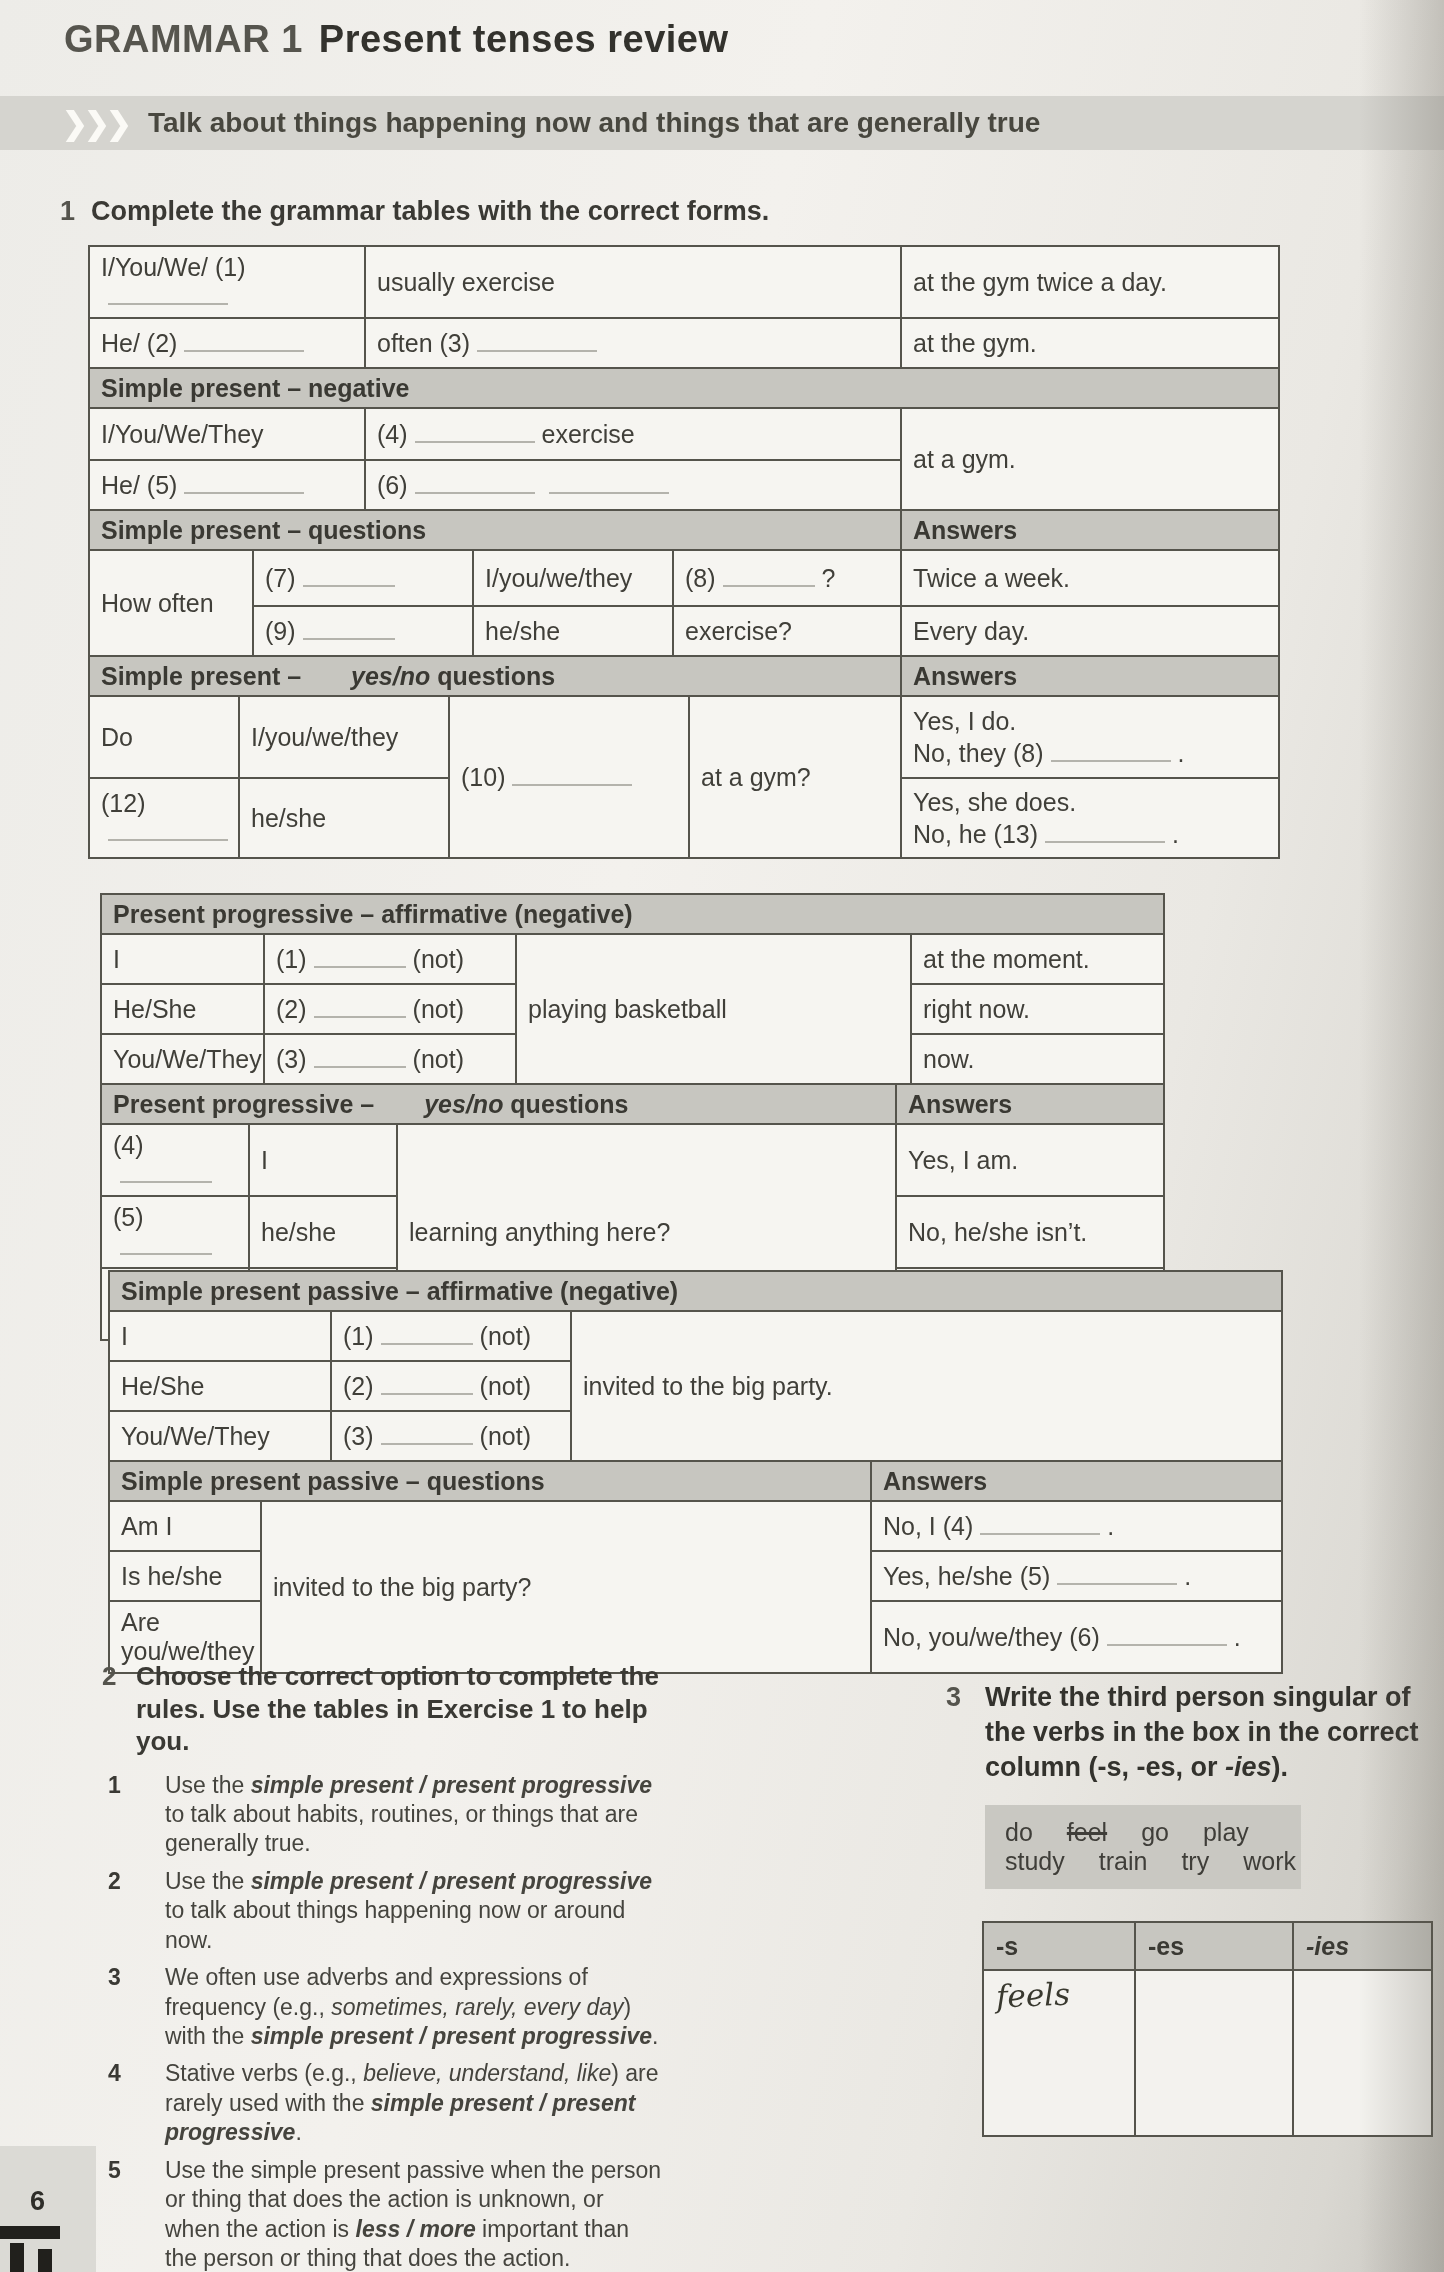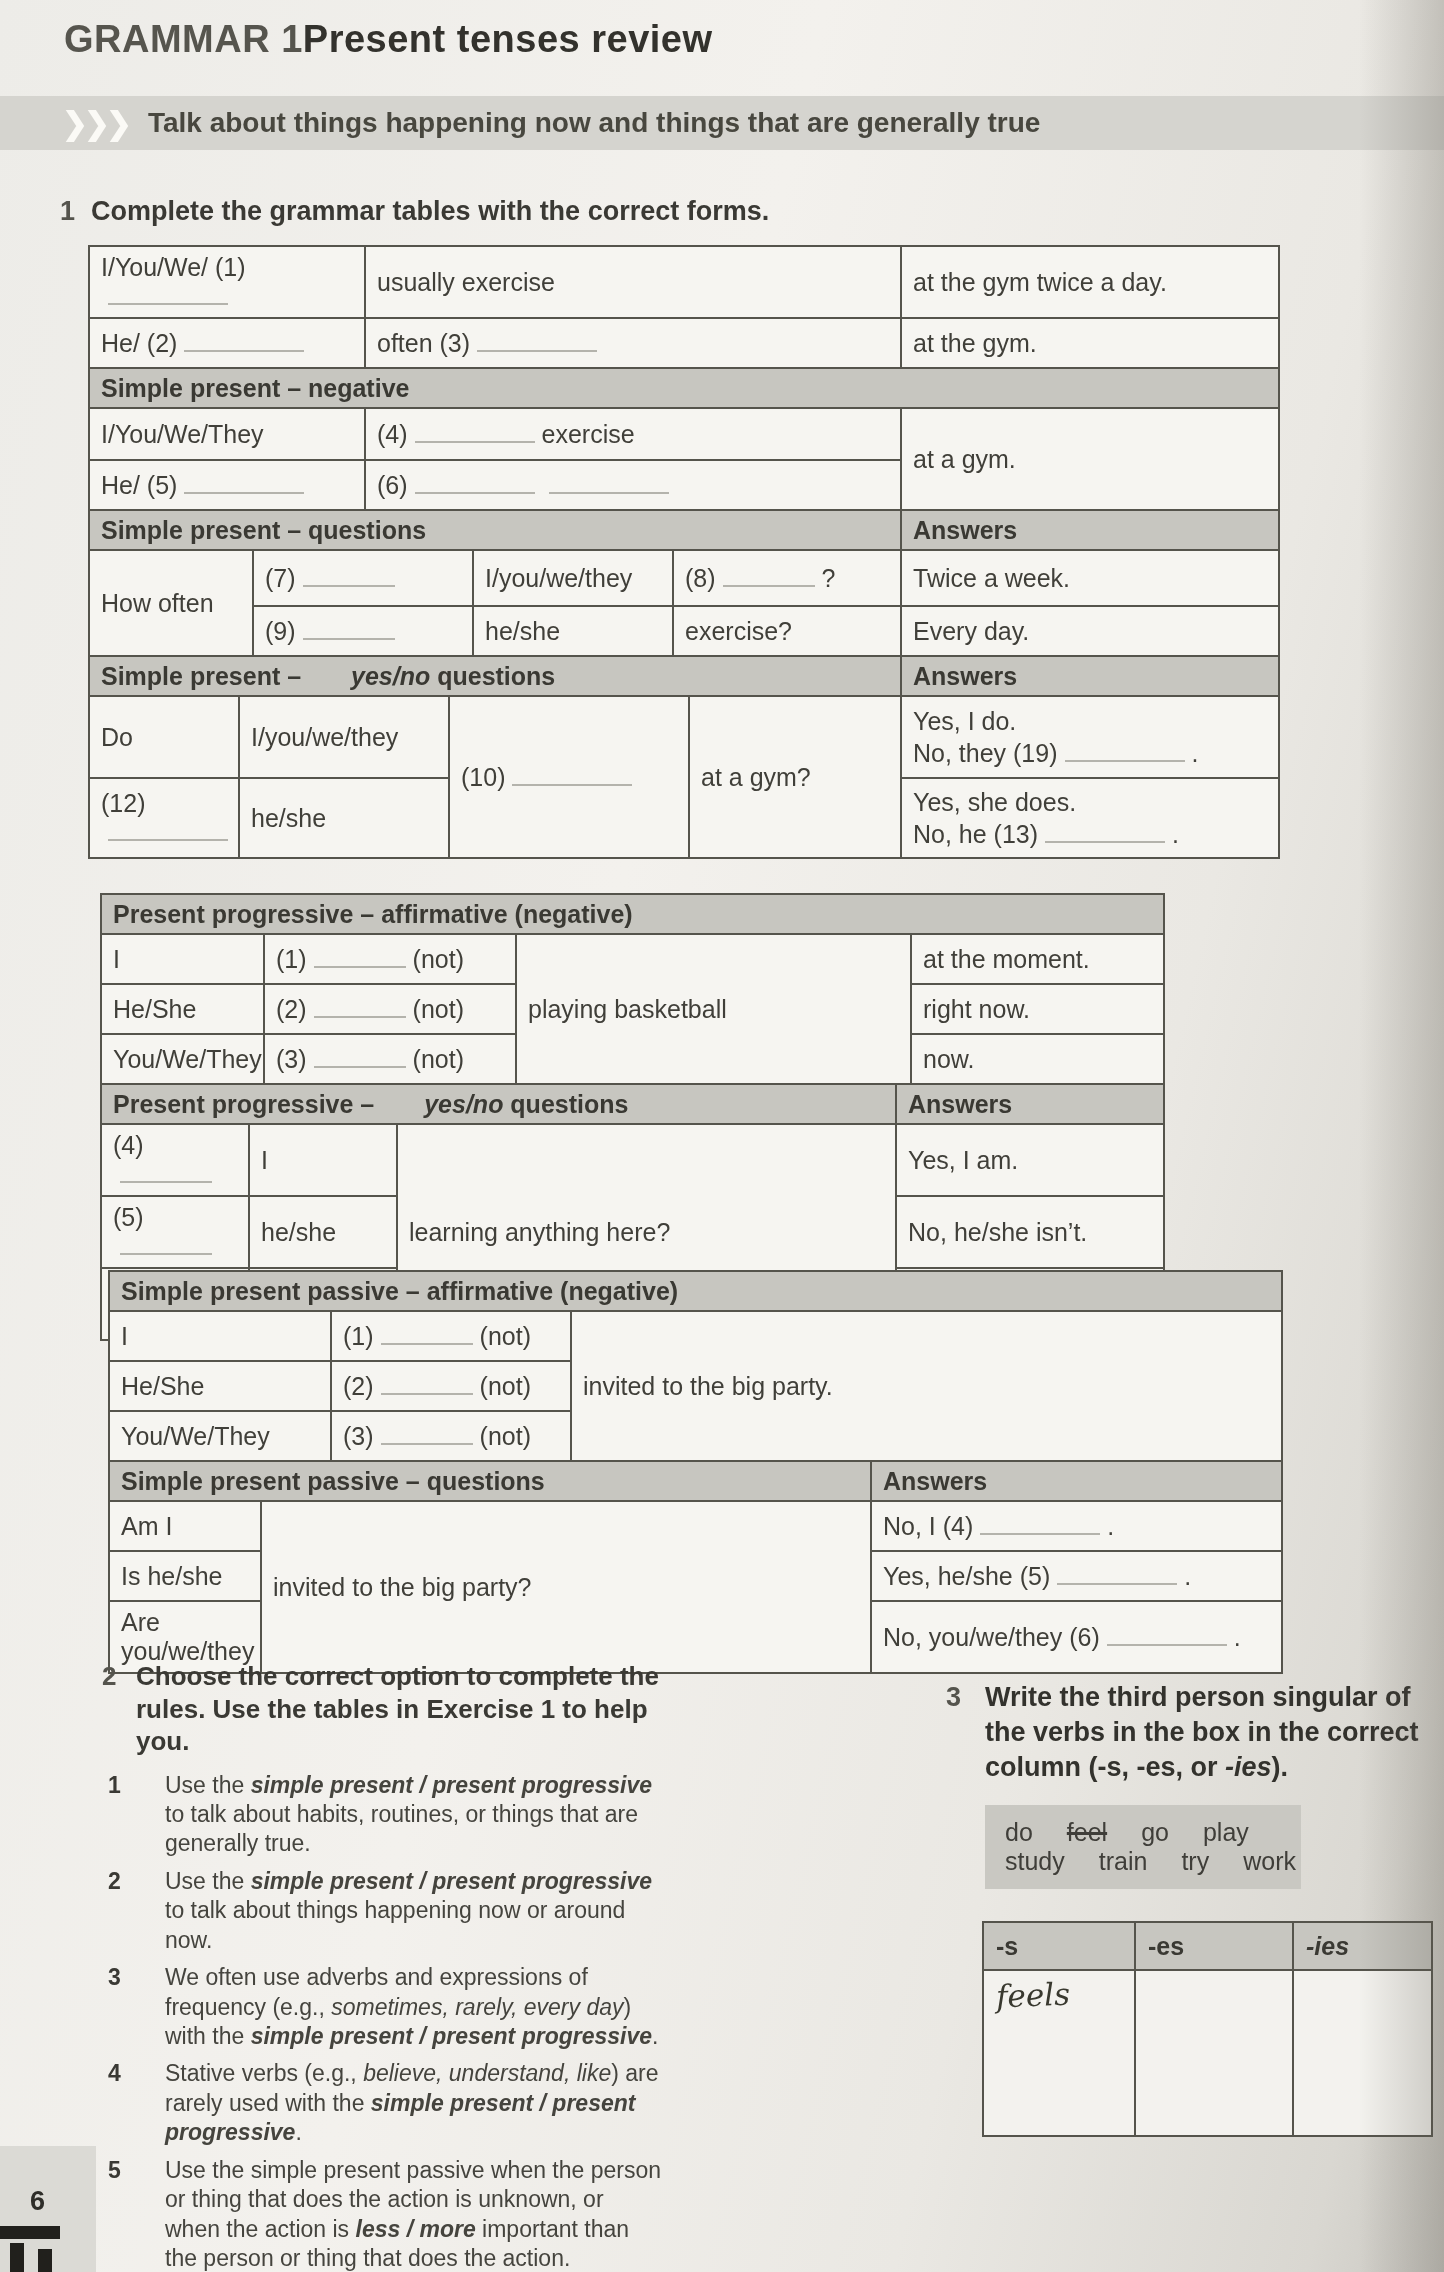--- a/index.html
+++ b/index.html
@@ -12,21 +12,21 @@
     color:#3b3a35;
     overflow:hidden;
   }
   .page::after{
     content:"";position:absolute;top:0;right:0;width:85px;height:100%;
     background:linear-gradient(to right,rgba(100,96,86,0),rgba(95,91,81,0.28));
     pointer-events:none;
   }
   
   .title{position:absolute;top:18px;left:64px;font-size:38px;font-weight:bold;letter-spacing:0.5px;}
-  .kicker{color:#56554e;}
+  .kicker{color:#56554e;margin-right:16px;}
   .title-main{color:#33322d;}
   
   .banner{position:absolute;top:96px;left:0;width:100%;height:54px;background:#d5d4cf;display:flex;align-items:center;}
   .chevrons{margin-left:62px;color:#fbfaf6;font-size:31px;font-weight:bold;letter-spacing:-4px;}
   .banner-text{margin-left:20px;font-size:28px;font-weight:bold;color:#48473f;}
   
   .ex1-head{position:absolute;top:196px;left:60px;display:flex;gap:16px;font-weight:bold;font-size:27px;color:#3a3934;}
   .ex-num{color:#55544d;}
   
   .tstack{position:absolute;}
@@ -180,21 +180,21 @@
         <th class="band" colspan="4"><span>Simple present – </span><span class="it">yes/no</span><span> questions</span></th>
         <th class="band">Answers</th>
       </tr>
       <tr class="h82">
         <td>Do</td>
         <td>I/you/we/they</td>
         <td rowspan="2"><span>(10)</span><span class="blank"></span></td>
         <td rowspan="2">at a gym?</td>
         <td class="ans2">
           <div>Yes, I do.</div>
-          <div><span>No, they (19)</span><span class="blank"></span><span>.</span></div>
+          <div><span>No, they (8)</span><span class="blank"></span><span>.</span></div>
         </td>
       </tr>
       <tr class="h80">
         <td><span>(12)</span><span class="blank"></span></td>
         <td>he/she</td>
         <td class="ans2">
           <div>Yes, she does.</div>
           <div><span>No, he (13)</span><span class="blank"></span><span>.</span></div>
         </td>
       </tr>

